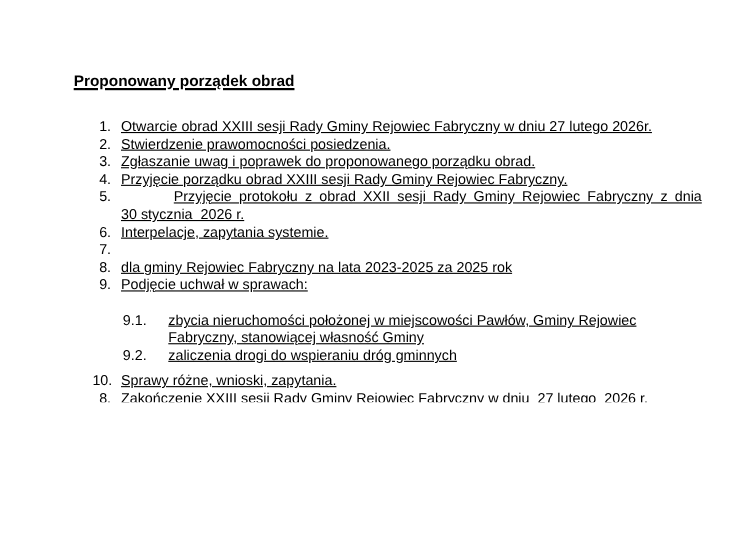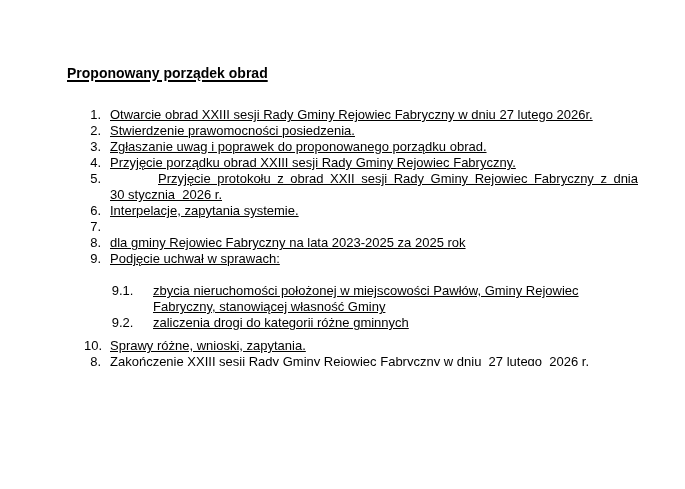--- a/index.html
+++ b/index.html
@@ -132,21 +132,21 @@
       <div class="item sub" style="margin-top: 16px;">
         <span class="num">9.1.</span>
         <div class="text">
           <div class="line">zbycia nieruchomości położonej w miejscowości Pawłów, Gminy Rejowiec</div>
           <div class="line">Fabryczny, stanowiącej własność Gminy</div>
         </div>
       </div>
       <div class="item sub">
         <span class="num">9.2.</span>
         <div class="text">
-          <div class="line">zaliczenia drogi do kategorii różne gminnych</div>
+          <div class="line">zaliczenia drogi do wspieraniu dróg gminnych</div>
         </div>
       </div>
       <div class="item" style="margin-top: 7px;">
         <span class="num">10.</span>
         <div class="text">
           <div class="line">Sprawy różne, wnioski, zapytania.</div>
         </div>
       </div>
       <div class="item">
         <span class="num">8.</span>

